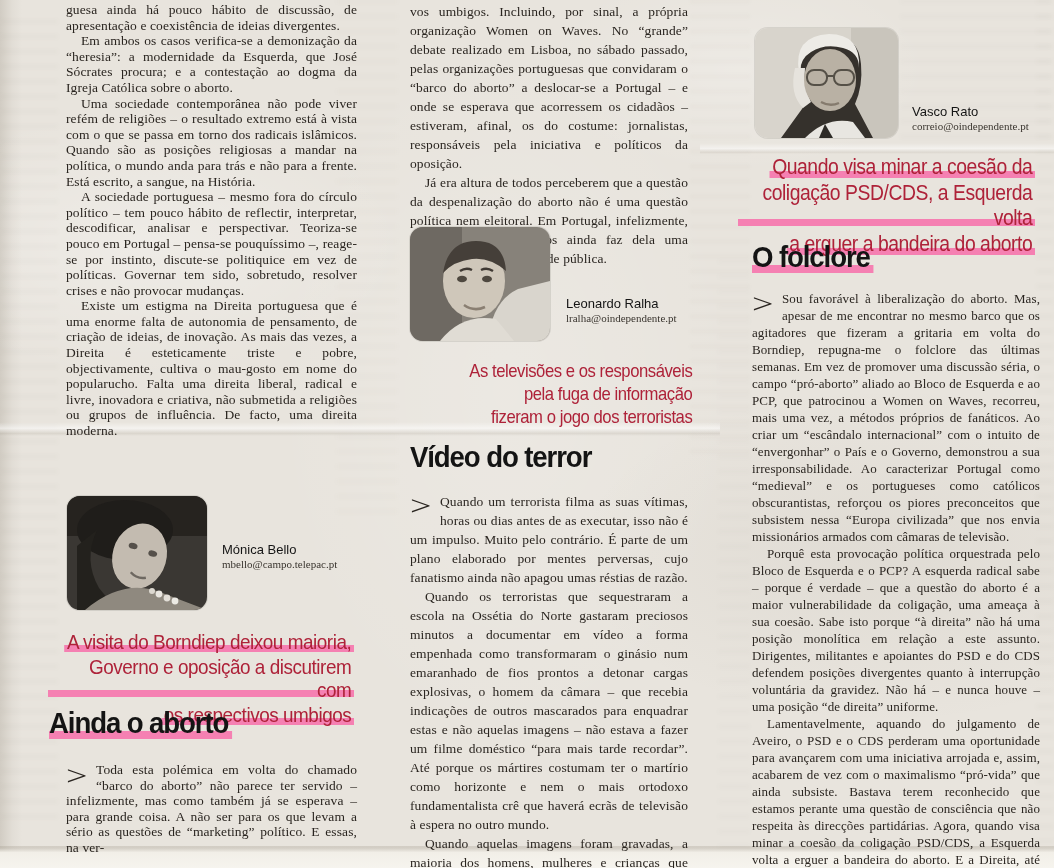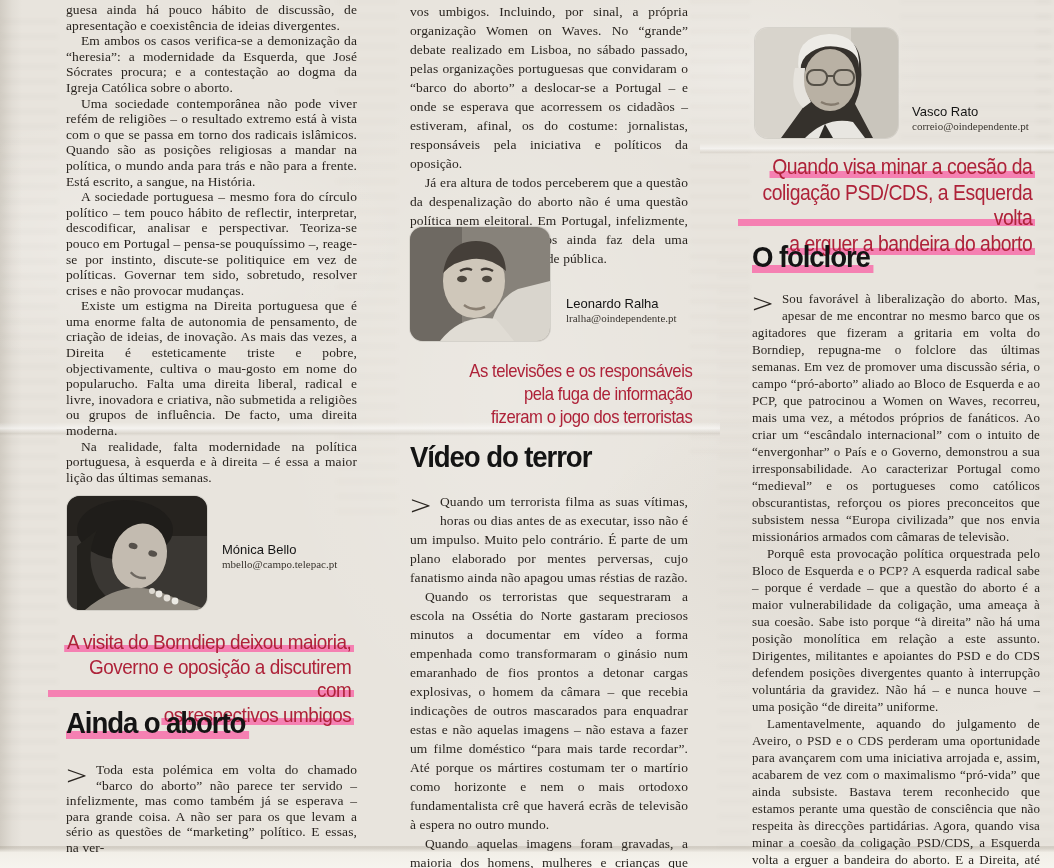--- a/index.html
+++ b/index.html
@@ -72,21 +72,20 @@
   <div class="abs crease h2c" style="left:700px;top:143px;width:354px;height:11px;"></div>
   <div class="abs bottom-band" style="left:0;top:846px;width:1054px;height:22px;"></div>
 
   <section class="col-left">
     <div class="abs" style="left:66px;top:2px;width:291px;">
       <p class="bp noind">guesa ainda há pouco hábito de discussão, de apresentação e coexistência de ideias divergentes.</p>
       <p class="bp">Em ambos os casos verifica-se a demonização da “heresia”: a modernidade da Esquerda, que José Sócrates procura; e a contestação ao dogma da Igreja Católica sobre o aborto.</p>
       <p class="bp">Uma sociedade contemporânea não pode viver refém de religiões – o resultado extremo está à vista com o que se passa em torno dos radicais islâmicos. Quando são as posições religiosas a mandar na política, o mundo anda para trás e não para a frente. Está escrito, a sangue, na História.</p>
       <p class="bp">A sociedade portuguesa – mesmo fora do círculo político – tem pouco hábito de reflectir, interpretar, descodificar, analisar e perspectivar. Teoriza-se pouco em Portugal – pensa-se pouquíssimo –, reage-se por instinto, discute-se politiquice em vez de políticas. Governar tem sido, sobretudo, resolver crises e não provocar mudanças.</p>
       <p class="bp">Existe um estigma na Direita portuguesa que é uma enorme falta de autonomia de pensamento, de criação de ideias, de inovação. As mais das vezes, a Direita é esteticamente triste e pobre, objectivamente, cultiva o mau-gosto em nome do popularucho. Falta uma direita liberal, radical e livre, inovadora e criativa, não submetida a religiões ou grupos de influência. De facto, uma direita moderna.</p>
-      <p class="bp">Na realidade, falta modernidade na política portuguesa, à esquerda e à direita – é essa a maior lição das últimas semanas.</p>
     </div>
 
     <div class="abs photo" style="left:67px;top:496px;width:140px;height:114px;">
       <svg width="140" height="114" viewBox="0 0 140 114">
         <rect width="140" height="114" fill="#3a3733"></rect>
         <rect width="140" height="40" fill="#26231f"></rect>
         <ellipse cx="58" cy="34" rx="48" ry="30" fill="#1f1d1a"></ellipse>
         <g transform="rotate(16 72 62)">
           <ellipse cx="72" cy="60" rx="27" ry="33" fill="#c3bbb0"></ellipse>
           <ellipse cx="63" cy="52" rx="4.5" ry="3" fill="#55504a"></ellipse>
@@ -105,21 +104,21 @@
       <div class="author-name">Mónica Bello</div>
       <div class="author-email">mbello@campo.telepac.pt</div>
     </div>
 
     <div class="abs headline squeeze-r" style="left:14px;top:630px;width:340px;font-size:21px;line-height:23.6px;">
       <span class="hl-line marked">A visita do Borndiep deixou maioria,</span><br>
       <span class="hl-line marked">Governo e oposição a discutirem com</span><br>
       <span class="hl-line marked">os respectivos umbigos</span>
     </div>
 
-    <div class="abs" style="left:66px;top:707px;text-decoration:underline;">
+    <div class="abs" style="left:49px;top:707px;text-decoration:underline;">
       <span class="stitle marked">Ainda o aborto</span>
     </div>
 
     <div class="abs" style="left:66px;top:762px;width:291px;">
       <span class="kicker">&gt;</span>
       <p class="bp noind">Toda esta polémica em volta do chamado “barco do aborto” não parece ter servido – infelizmente, mas como também já se esperava – para grande coisa. A não ser para os que levam a sério as questões de “marketing” político. E essas, na ver-</p>
     </div>
   </section>
 
   <section class="col-mid">

